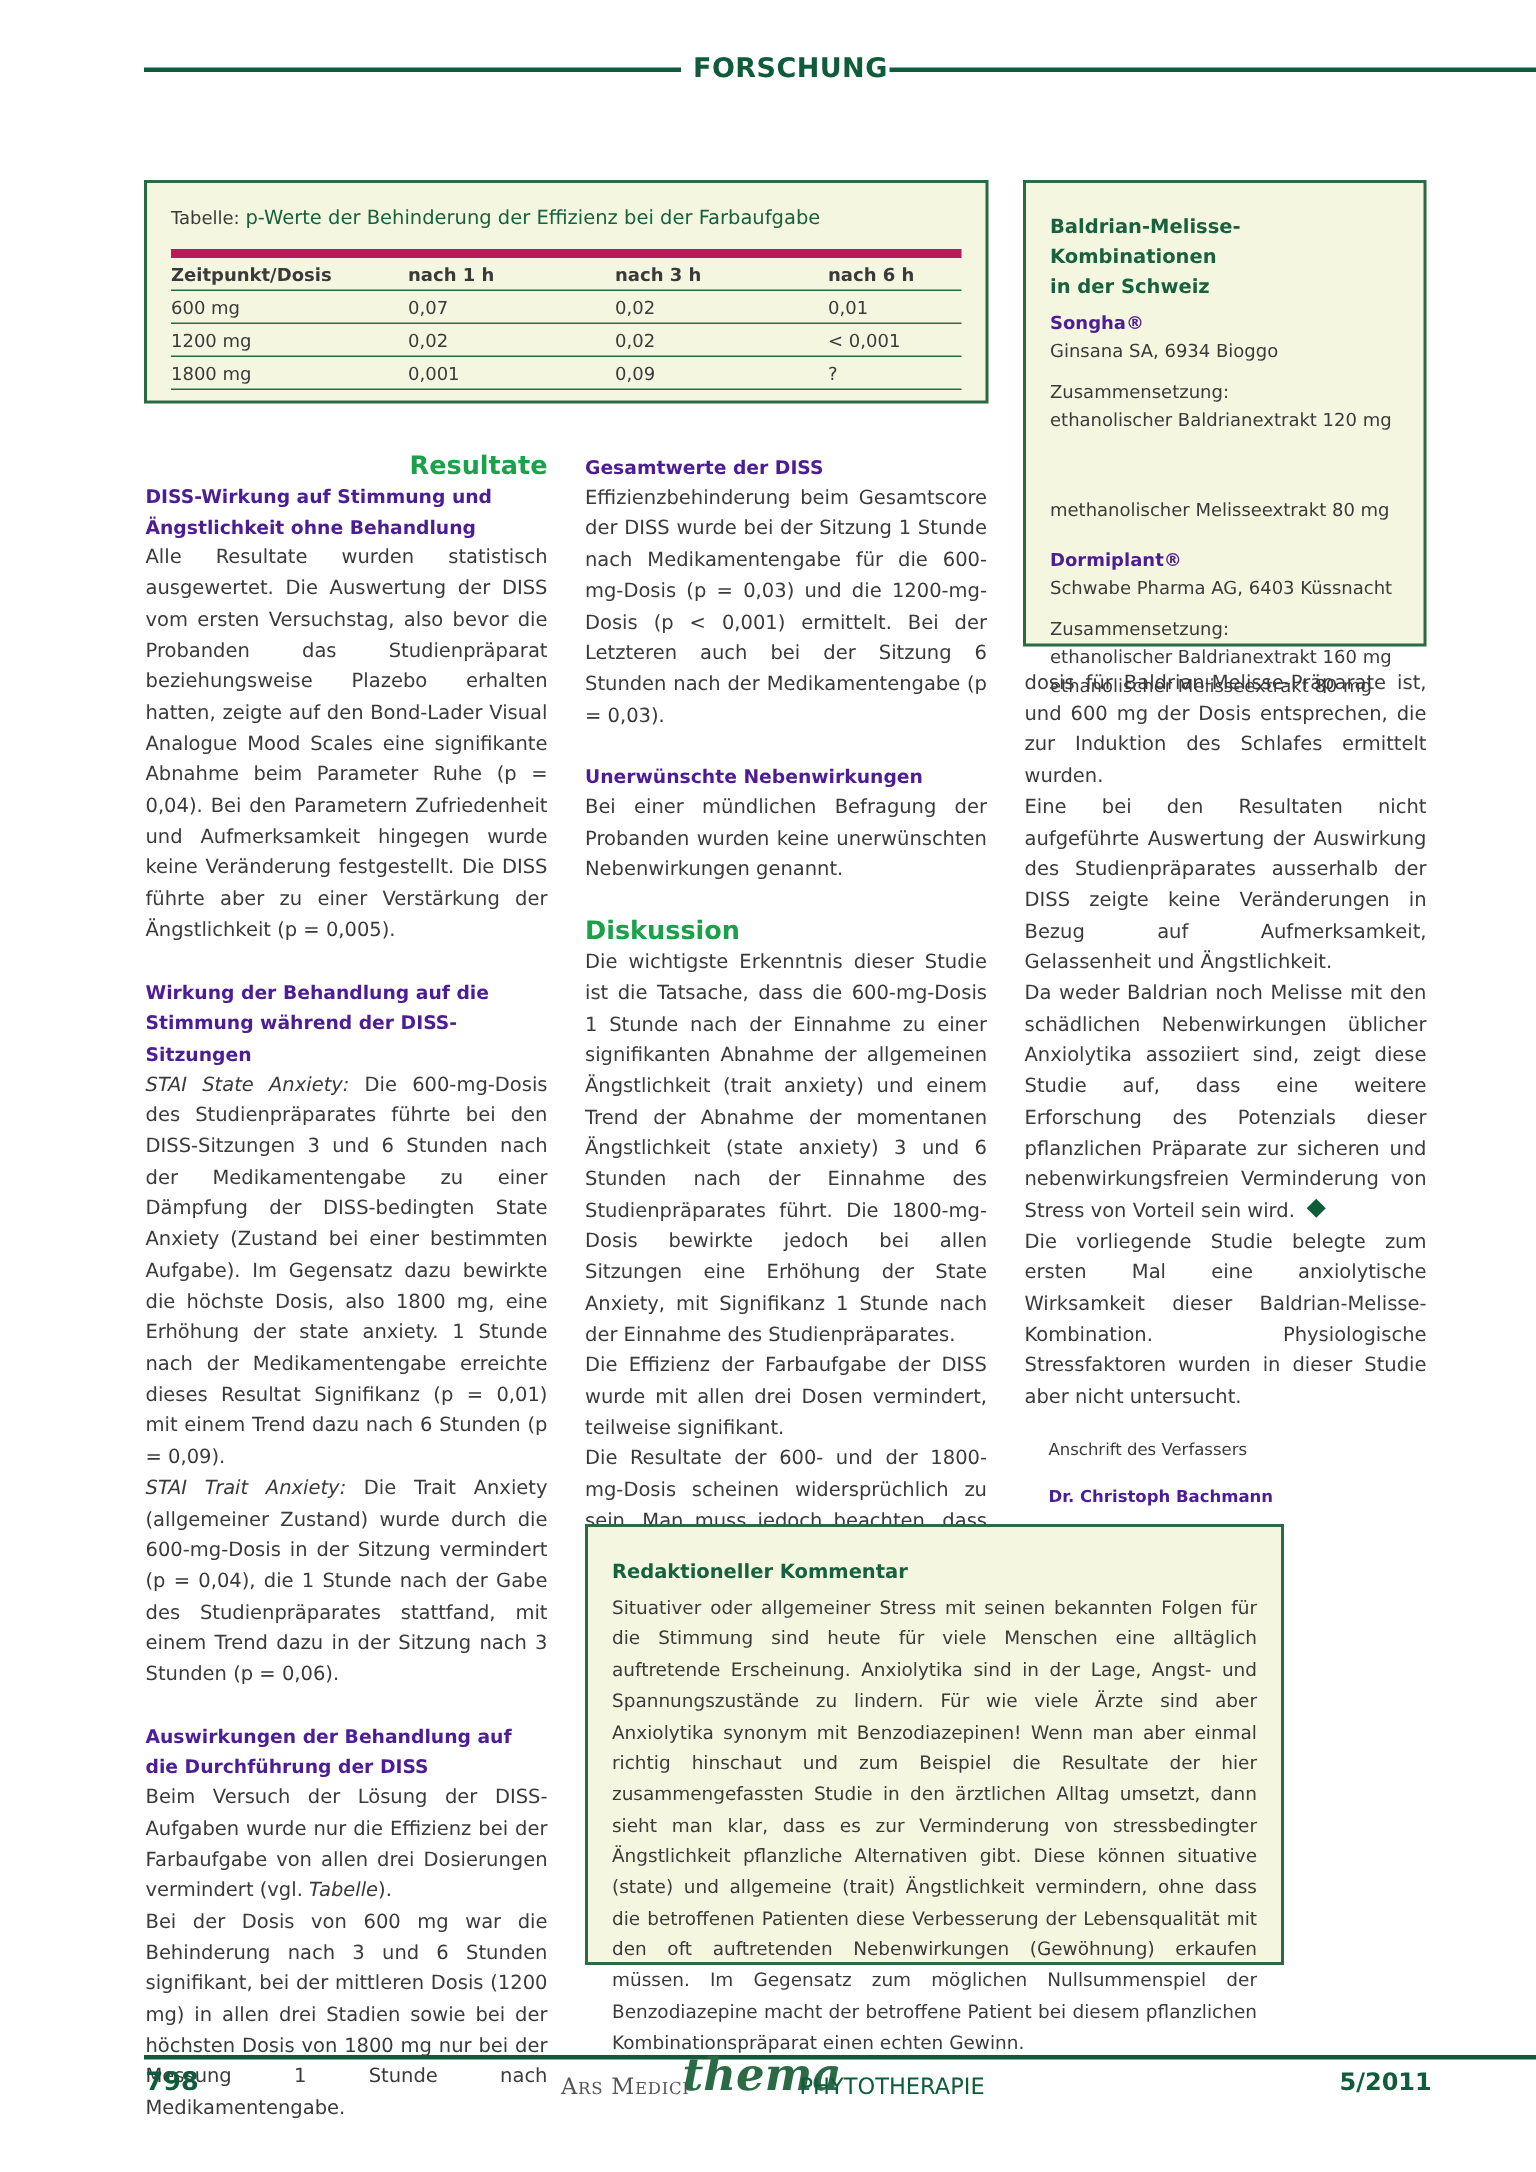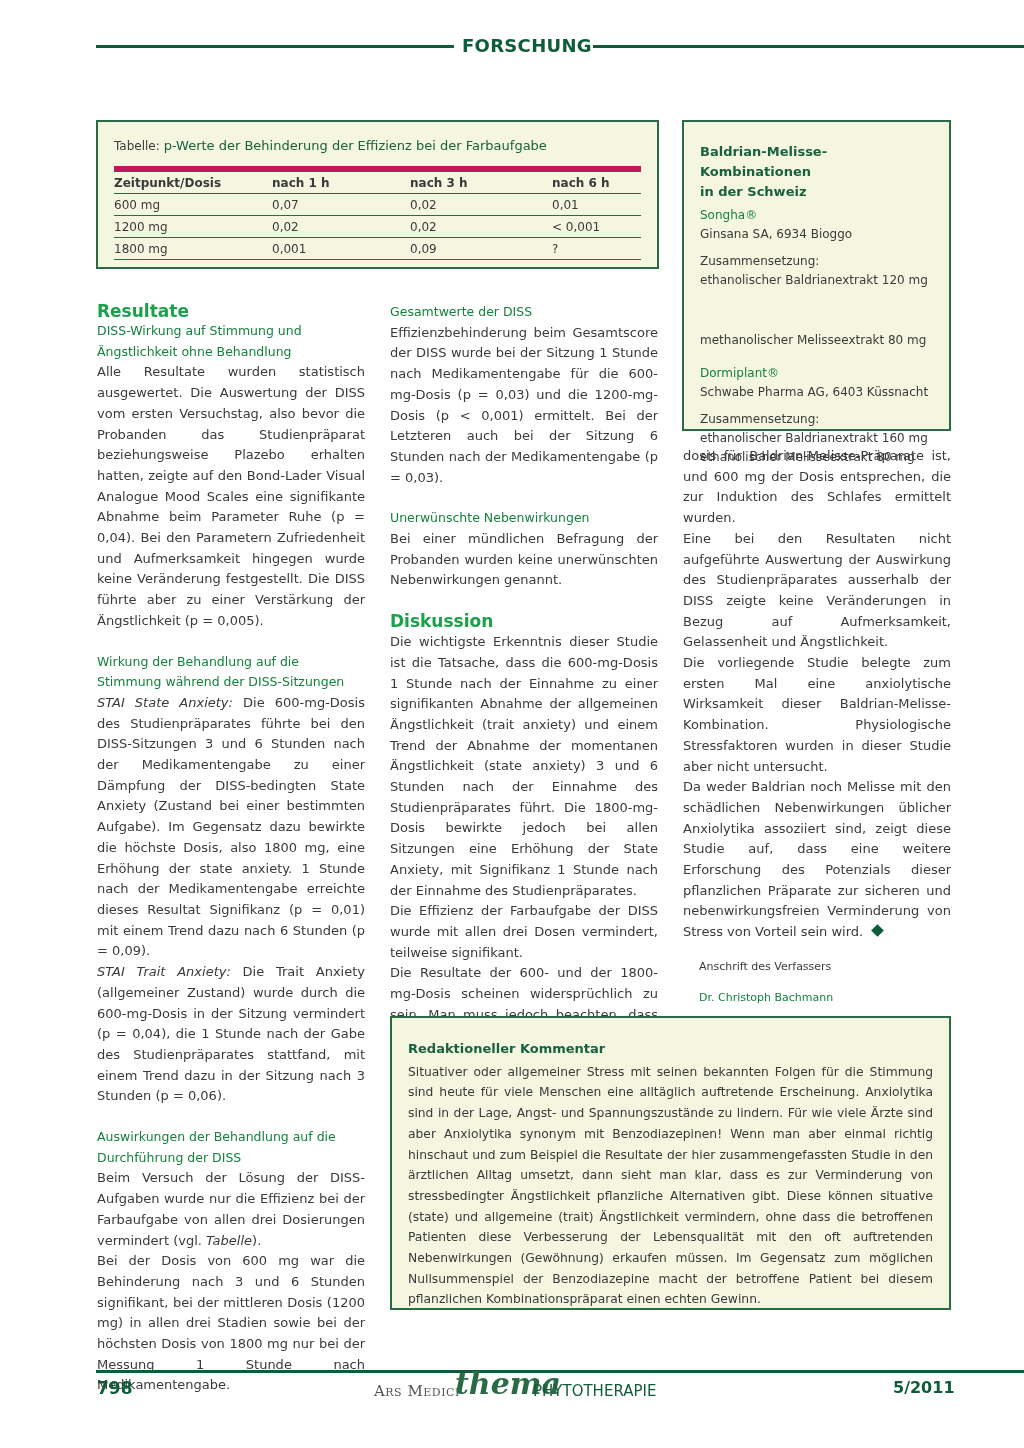--- a/index.html
+++ b/index.html
@@ -16,21 +16,21 @@
   .jus { text-align: justify; text-align-last: left; }
   
   .tbl-caption { position: absolute; left: 16px; top: 16px; font-size: 12px; }
   .tbl-caption .cap-bold { color: #17613f; font-weight: normal; font-size: 13px; }
   table.ptable { position: absolute; left: 16px; top: 44px; width: 527px; border-collapse: collapse; font-size: 12px; }
   table.ptable th, table.ptable td { text-align: left; padding: 2px 0 2px 0; height: 17px; border-bottom: 1.5px solid #2a6b45; font-weight: normal; }
   table.ptable th { font-weight: bold; border-top: 6px solid #be185d; }
   table.ptable .c0 { width: 158px; } table.ptable .c1 { width: 138px; } table.ptable .c2 { width: 142px; }
   
   .sec-h { position: absolute; font-weight: bold; font-size: 17px; color: #1aa14a; }
-  .sub-h { font-weight: normal; color: #15803d; font-size: 12.5px; }
+  .sub-h { font-weight: bold; color: #4c1d95; font-size: 12.5px; }
   .col { position: absolute; width: 268px; }
   .col p { margin: 0; }
   .it { font-style: italic; }
   .gap { height: 20px; }
   
   .sb p { margin: 0; font-size: 12px; line-height: 19px; }
   .sb .sb-title { font-size: 13px; line-height: 20px; }
   .diamond { display: inline-block; width: 9px; height: 9px; background: #0f5c3a; transform: rotate(45deg); margin-left: 10px; vertical-align: 1px; }
   .addr p { margin: 16px; font-size: 11px; line-height: 15.5px; }
   
@@ -96,21 +96,21 @@
   <p>ethanolischer Baldrianextrakt 120 mg</p>
   <p style="margin-bottom:14px;margin-top:41px;">methanolischer Melisseextrakt 80 mg</p>
   <p class="sub-h" style="font-size:12px;">Dormiplant®</p>
   <p style="margin-bottom:8px;">Schwabe Pharma AG, 6403 Küssnacht</p>
   <p>Zusammensetzung:</p>
   <p>ethanolischer Baldrianextrakt 160 mg</p>
   <p>ethanolischer Melisseextrakt 80 mg</p>
 </div>
 
 <div class="col txt" style="left:97px; top:301px;">
-  <div class="sec-h" style="position:static; line-height:20px;">Resultate</div>
+  <div class="sec-h" style="position:static; line-height:20px;text-align:right;">Resultate</div>
   <p class="sub-h">DISS-Wirkung auf Stimmung und Ängstlichkeit ohne Behandlung</p>
   <p class="jus">Alle Resultate wurden statistisch ausgewertet. Die Auswertung der DISS vom ersten Versuchstag, also bevor die Probanden das Studienpräparat beziehungsweise Plazebo erhalten hatten, zeigte auf den Bond-Lader Visual Analogue Mood Scales eine signifikante Abnahme beim Parameter Ruhe (p = 0,04). Bei den Parametern Zufriedenheit und Aufmerksamkeit hingegen wurde keine Veränderung festgestellt. Die DISS führte aber zu einer Verstärkung der Ängstlichkeit (p = 0,005).</p>
   <div class="gap"></div>
   <p class="sub-h">Wirkung der Behandlung auf die Stimmung während der DISS-Sitzungen</p>
   <p class="jus"><span class="it">STAI State Anxiety:</span><span> Die 600-mg-Dosis des Studienpräparates führte bei den DISS-Sitzungen 3 und 6 Stunden nach der Medikamentengabe zu einer Dämpfung der DISS-bedingten State Anxiety (Zustand bei einer bestimmten Aufgabe). Im Gegensatz dazu bewirkte die höchste Dosis, also 1800 mg, eine Erhöhung der state anxiety. 1 Stunde nach der Medikamentengabe erreichte dieses Resultat Signifikanz (p = 0,01) mit einem Trend dazu nach 6 Stunden (p = 0,09).</span></p>
   <p class="jus"><span class="it">STAI Trait Anxiety:</span><span> Die Trait Anxiety (allgemeiner Zustand) wurde durch die 600-mg-Dosis in der Sitzung vermindert (p = 0,04), die 1 Stunde nach der Gabe des Studienpräparates stattfand, mit einem Trend dazu in der Sitzung nach 3 Stunden (p = 0,06).</span></p>
   <div class="gap"></div>
   <p class="sub-h">Auswirkungen der Behandlung auf die Durchführung der DISS</p>
   <p class="jus"><span>Beim Versuch der Lösung der DISS-Aufgaben wurde nur die Effizienz bei der Farbaufgabe von allen drei Dosierungen vermindert (vgl. </span><span class="it">Tabelle</span><span>).</span></p>
   <p class="jus">Bei der Dosis von 600 mg war die Behinderung nach 3 und 6 Stunden signifikant, bei der mittleren Dosis (1200 mg) in allen drei Stadien sowie bei der höchsten Dosis von 1800 mg nur bei der Messung 1 Stunde nach Medikamentengabe.</p>
@@ -125,32 +125,32 @@
   <div class="gap"></div>
   <div class="sec-h" style="position:static; line-height:21px;">Diskussion</div>
   <p class="jus">Die wichtigste Erkenntnis dieser Studie ist die Tatsache, dass die 600-mg-Dosis 1 Stunde nach der Einnahme zu einer signifikanten Abnahme der allgemeinen Ängstlichkeit (trait anxiety) und einem Trend der Abnahme der momentanen Ängstlichkeit (state anxiety) 3 und 6 Stunden nach der Einnahme des Studienpräparates führt. Die 1800-mg-Dosis bewirkte jedoch bei allen Sitzungen eine Erhöhung der State Anxiety, mit Signifikanz 1 Stunde nach der Einnahme des Studienpräparates.</p>
   <p class="jus">Die Effizienz der Farbaufgabe der DISS wurde mit allen drei Dosen vermindert, teilweise signifikant.</p>
   <p class="jus">Die Resultate der 600- und der 1800-mg-Dosis scheinen widersprüchlich zu sein. Man muss jedoch beachten, dass die 600-mg-Dosis die höchste empfohlene Tages-</p>
 </div>
 
 <div class="col txt" style="left:683px; top:446px;">
   <p class="jus">dosis für Baldrian-Melisse-Präparate ist, und 600 mg der Dosis entsprechen, die zur Induktion des Schlafes ermittelt wurden.</p>
   <p class="jus">Eine bei den Resultaten nicht aufgeführte Auswertung der Auswirkung des Studienpräparates ausserhalb der DISS zeigte keine Veränderungen in Bezug auf Aufmerksamkeit, Gelassenheit und Ängstlichkeit.</p>
+  <p class="jus"><span>Da weder Baldrian noch Melisse mit den schädlichen Nebenwirkungen üblicher Anxiolytika assoziiert sind, zeigt diese Studie auf, dass eine weitere Erforschung des Potenzials dieser pflanzlichen Präparate zur sicheren und nebenwirkungsfreien Verminderung von Stress von Vorteil sein wird.</span><span class="diamond"></span></p>
   <p class="jus">Die vorliegende Studie belegte zum ersten Mal eine anxiolytische Wirksamkeit dieser Baldrian-Melisse-Kombination. Physiologische Stressfaktoren wurden in dieser Studie aber nicht untersucht.</p>
-  <p class="jus"><span>Da weder Baldrian noch Melisse mit den schädlichen Nebenwirkungen üblicher Anxiolytika assoziiert sind, zeigt diese Studie auf, dass eine weitere Erforschung des Potenzials dieser pflanzlichen Präparate zur sicheren und nebenwirkungsfreien Verminderung von Stress von Vorteil sein wird.</span><span class="diamond"></span></p>
   <div class="addr" style="margin-top:14px;">
     <p>Anschrift des Verfassers</p>
     <p class="sub-h" style="font-size:11px;">Dr. Christoph Bachmann</p>
     <p>Hirschmattstrasse 46</p>
     <p>6003 Luzern</p>
     <p>c.a.bachmann@bluewin.ch</p>
   </div>
 </div>
 
-<div class="box cmt" style="left:390px; top:1016px; width:561px; height:294px; padding:21px 16px 0 16px;">
+<div class="box cmt" style="left:390px; top:1016px; width:466px; height:294px; padding:21px 16px 0 16px;">
   <p class="green-h" style="font-size:13px; margin-bottom:2px;">Redaktioneller Kommentar</p>
   <p class="jus">Situativer oder allgemeiner Stress mit seinen bekannten Folgen für die Stimmung sind heute für viele Menschen eine alltäglich auftretende Erscheinung. Anxiolytika sind in der Lage, Angst- und Spannungszustände zu lindern. Für wie viele Ärzte sind aber Anxiolytika synonym mit Benzodiazepinen! Wenn man aber einmal richtig hinschaut und zum Beispiel die Resultate der hier zusammengefassten Studie in den ärztlichen Alltag umsetzt, dann sieht man klar, dass es zur Verminderung von stressbedingter Ängstlichkeit pflanzliche Alternativen gibt. Diese können situative (state) und allgemeine (trait) Ängstlichkeit vermindern, ohne dass die betroffenen Patienten diese Verbesserung der Lebensqualität mit den oft auftretenden Nebenwirkungen (Gewöhnung) erkaufen müssen. Im Gegensatz zum möglichen Nullsummenspiel der Benzodiazepine macht der betroffene Patient bei diesem pflanzlichen Kombinationspräparat einen echten Gewinn.</p>
 </div>
 
 <div class="ftr-line"></div>
 <div class="ftr-page">798</div>
 <div class="ftr-ars">Ars Medici</div>
 <div class="ftr-thema">thema</div>
 <div class="ftr-phyto">PHYTOTHERAPIE</div>
 <div class="ftr-issue">5/2011</div>

